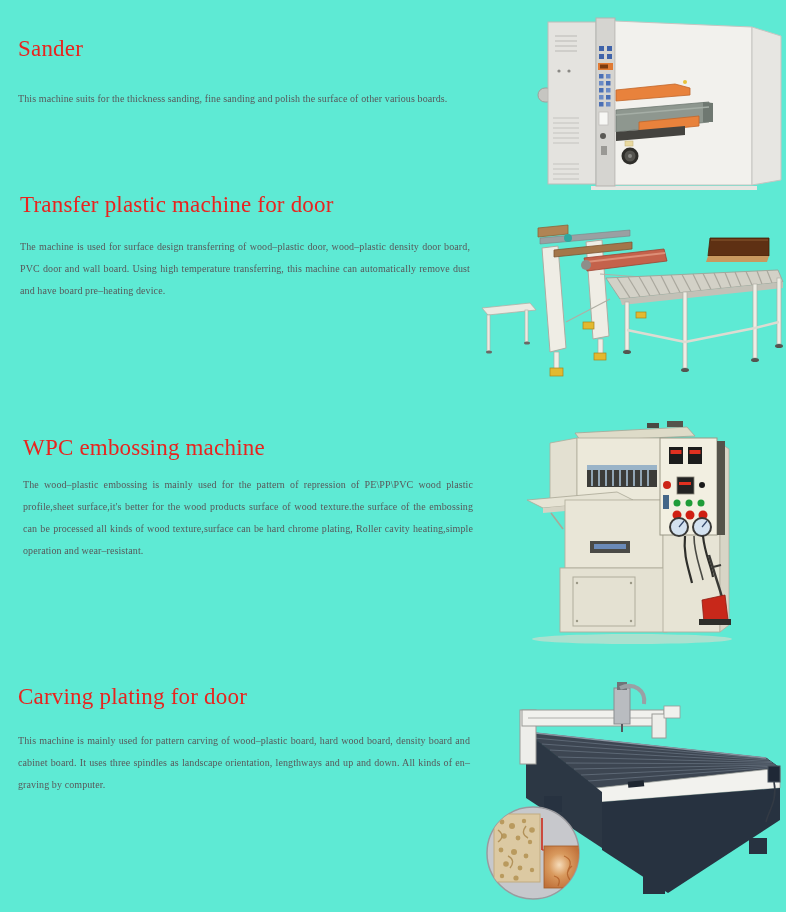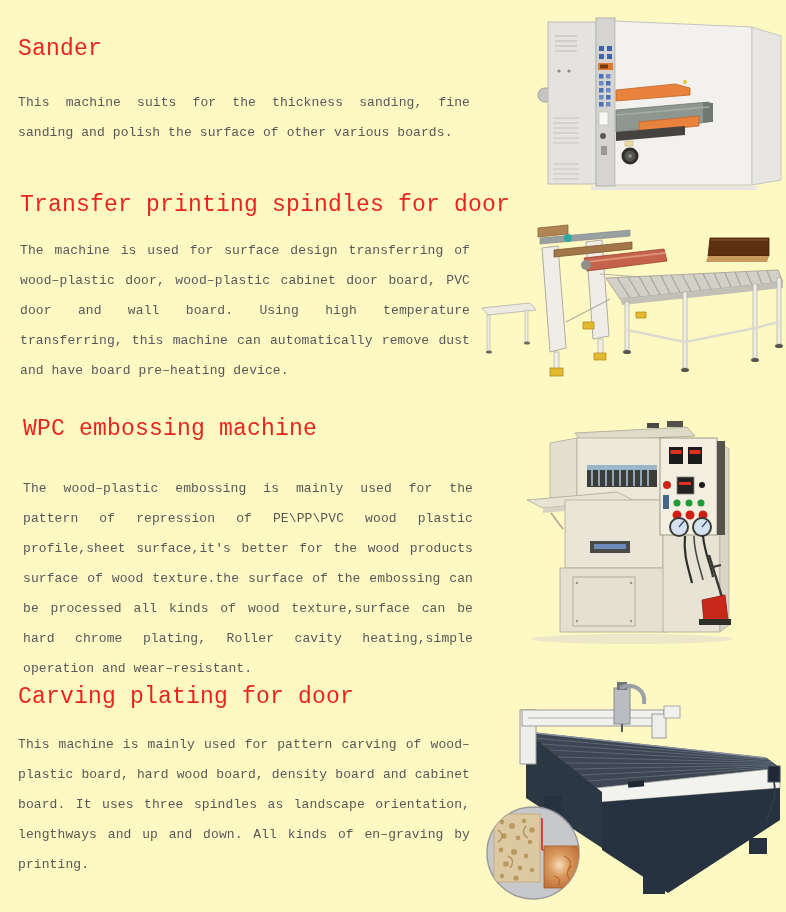--- a/index.html
+++ b/index.html
@@ -1,54 +1,54 @@
 <!DOCTYPE html>
 <html><head>
 <meta charset="utf-8">
 <style>
   html, body { margin: 0; padding: 0; background: #ffffff; }
   .page {
     position: relative;
     width: 786px;
     height: 912px;
-    background: #fef9c3;
+    background: #5eead4;
     overflow: hidden;
-    font-family: Liberation Mono, monospace;
+    font-family: Liberation Serif, serif;
   }
   .product-title {
     position: absolute;
     margin: 0;
     font-size: 23px;
     font-weight: 400;
     letter-spacing: 0.2px;
     color: #e8241f;
     white-space: nowrap;
   }
   .product-desc {
     position: absolute;
     margin: 0;
-    font-size: 13px;
-    line-height: 30px;
+    font-size: 10px;
+    line-height: 22px;
     letter-spacing: 0.1px;
     color: #58585a;
     text-align: justify;
   }
   .figure { position: absolute; }
   .figure svg { display: block; }
 
   
   .s0-title { left: 18px; top: 36px; }
   .s0-desc  { left: 18px; top: 88px; width: 452px; }
   .s0-fig   { left: 535px; top: 14px; }
   
   .s1-title { left: 20px; top: 192px; }
   .s1-desc  { left: 20px; top: 236px; width: 450px; }
   .s1-fig   { left: 480px; top: 222px; }
   
-  .s2-title { left: 23px; top: 416px; text-align: center; }
+  .s2-title { left: 23px; top: 435px; text-align: center; }
   .s2-desc  { left: 23px; top: 474px; width: 450px; }
   .s2-fig   { left: 517px; top: 415px; }
   
   .s3-title { left: 18px; top: 684px; }
   .s3-desc  { left: 18px; top: 730px; width: 452px; }
   .s3-fig   { left: 468px; top: 680px; }
 </style>
 </head>
 <body>
 
@@ -123,22 +123,22 @@
 
         <circle cx="95" cy="142" r="8.5" fill="#2f2e2a"></circle>
         <circle cx="95" cy="142" r="5.5" fill="#55544f"></circle>
         <circle cx="95" cy="142" r="2" fill="#8a8985"></circle>
         <rect x="90" y="127" width="8" height="5" fill="#e9d9a0" stroke="#c8b880" stroke-width="0.6"></rect>
       </svg>
     </div>
   </section>
 
   <section>
-    <h2 class="product-title s1-title">Transfer printing spindles for door</h2>
-    <p class="product-desc s1-desc">The machine is used for surface design transferring of wood–plastic door, wood–plastic cabinet door board, PVC door and wall board.  Using high temperature transferring, this machine can automatically remove dust and have board pre–heating device.</p>
+    <h2 class="product-title s1-title">Transfer plastic machine for door</h2>
+    <p class="product-desc s1-desc">The machine is used for surface design transferring of wood–plastic door, wood–plastic density door board, PVC door and wall board.  Using high temperature transferring, this machine can automatically remove dust and have board pre–heating device.</p>
     <div class="figure s1-fig">
       <svg width="306" height="162" viewBox="0 0 306 162">
 
         <polygon points="230,16 289,16 289,34 228,34" fill="#5e3013" stroke="#4a2206" stroke-width="0.8"></polygon>
         <line x1="231" y1="18" x2="288" y2="18" stroke="#8a5a30" stroke-width="1"></line>
         <polygon points="228,34 289,34 287,40 226,40" fill="#c9995f"></polygon>
 
         <polygon points="2,86 50,81 56,88 8,93" fill="#eceae2" stroke="#b2b0a6" stroke-width="0.8"></polygon>
         <rect x="7" y="93" width="3" height="36" fill="#eceae2" stroke="#b2b0a6" stroke-width="0.6"></rect>
         <rect x="45" y="88" width="3" height="32" fill="#eceae2" stroke="#b2b0a6" stroke-width="0.6"></rect>
@@ -280,21 +280,21 @@
         <line x1="205" y1="182" x2="192" y2="140" stroke="#3a3a36" stroke-width="2.5"></line>
         <polygon points="185,185 208,180 211,205 187,208" fill="#c8281a" stroke="#8e1a10" stroke-width="0.8"></polygon>
         <rect x="182" y="204" width="32" height="6" fill="#2e2e2a"></rect>
         <line x1="196" y1="152" x2="204" y2="150" stroke="#3a3a36" stroke-width="2"></line>
       </svg>
     </div>
   </section>
 
   <section>
     <h2 class="product-title s3-title">Carving plating for door</h2>
-    <p class="product-desc s3-desc">This machine is mainly used for pattern carving of wood–plastic board, hard wood board, density board and cabinet board.  It uses three spindles as landscape orientation, lengthways and up and down.  All kinds of en–graving by printing.</p>
+    <p class="product-desc s3-desc">This machine is mainly used for pattern carving of wood–plastic board, hard wood board, density board and cabinet board.  It uses three spindles as landscape orientation, lengthways and up and down.  All kinds of en–graving by computer.</p>
     <div class="figure s3-fig">
       <svg width="318" height="232" viewBox="0 0 318 232">
         <defs>
           <clipPath id="insetClip">
               <circle cx="65" cy="173" r="46"></circle>
             </clipPath>
           <radialGradient id="copperGlow" cx="40%" cy="45%" r="60%">
             <stop offset="0%" stop-color="#f6dcba"></stop>
             <stop offset="45%" stop-color="#d99a5e"></stop>
             <stop offset="100%" stop-color="#c0713a"></stop>

